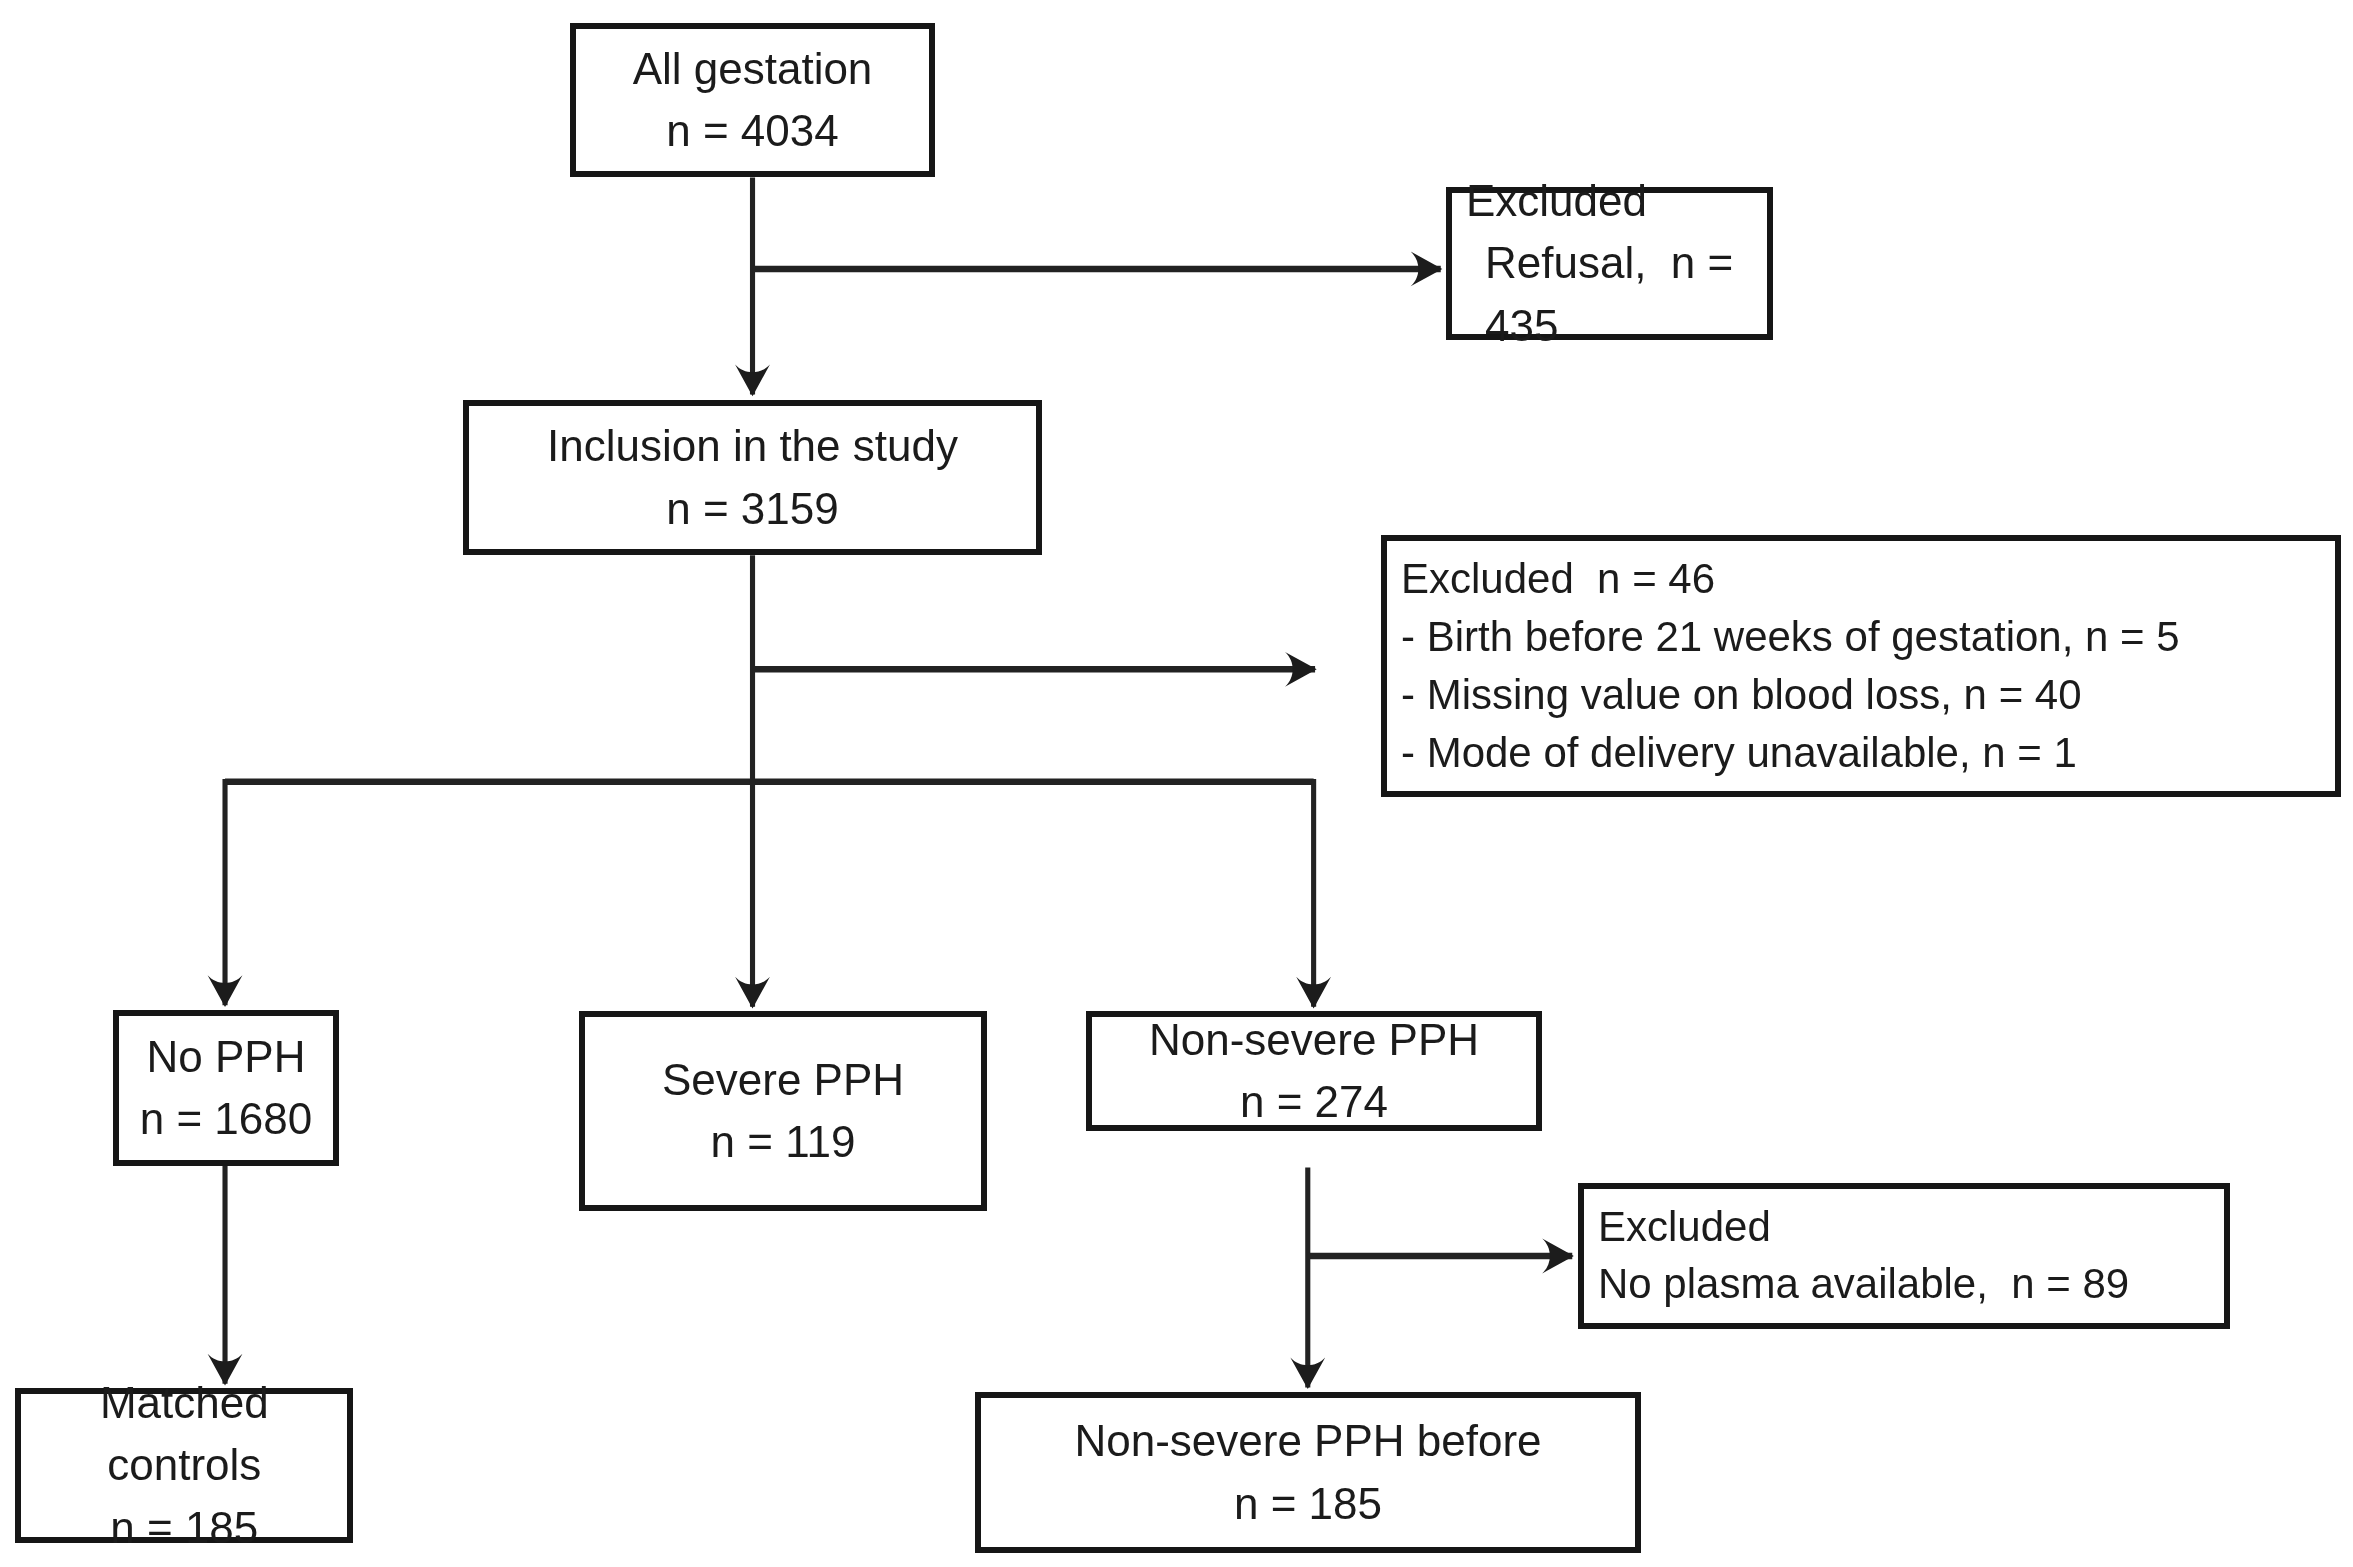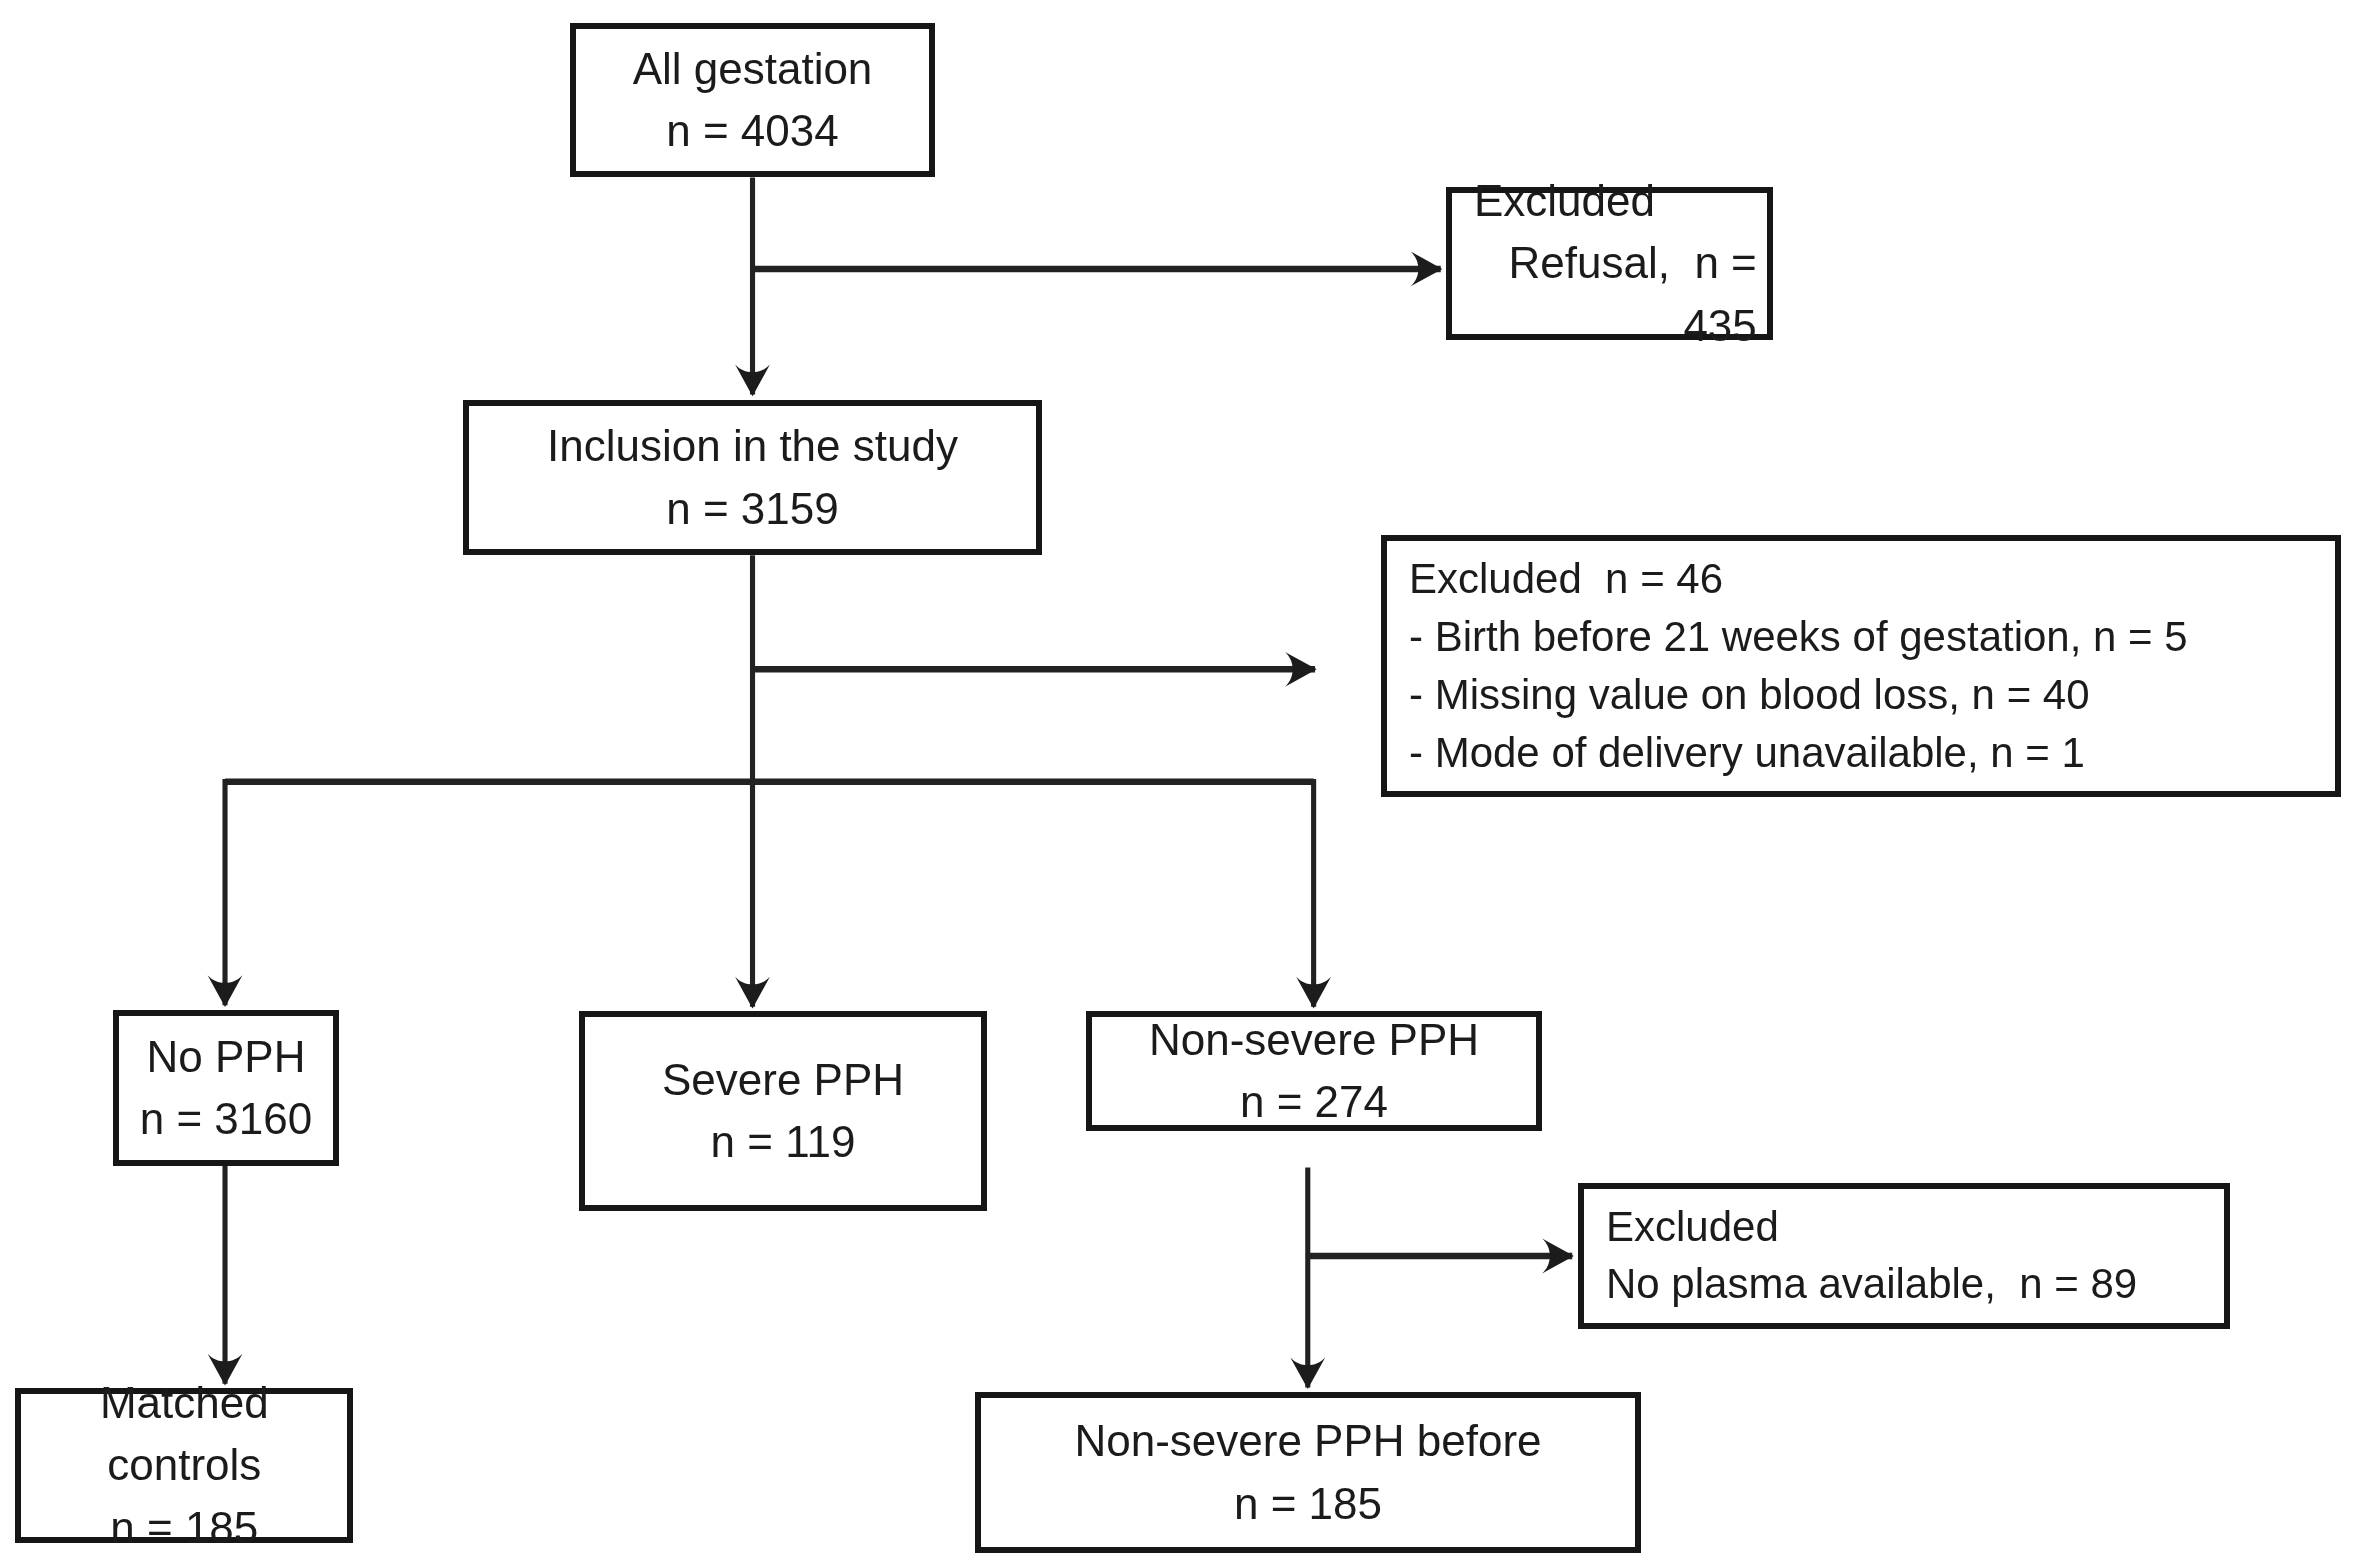--- a/index.html
+++ b/index.html
@@ -34,21 +34,21 @@
     flex-direction: column;
     justify-content: center;
     font-size: 44px;
     line-height: 1.42;
     color: #1b1b1b;
   }
   .node .ln {
     white-space: pre-wrap; 
   }
   .center { align-items: center; text-align: center; }
-  .left   { align-items: flex-start; text-align: right; padding-left: 22px; padding-right: 10.2px; }
+  .left   { align-items: flex-start; text-align: left; padding-left: 14px; padding-right: 10.2px; }
 
   
   #n-all-deliveries   { left: 570px;  top: 23.4px;   width: 365px;  height: 154px; }
   #n-excluded-refusal { left: 1446px; top: 187px;  width: 327px;  height: 153px; }
   #n-excluded-refusal .ln2 { padding-left: 19px; }
   #n-inclusion        { left: 463px;  top: 400px;  width: 579px;  height: 155px; }
   #n-excluded-46      { left: 1381px; top: 535px;  width: 960px; height: 262px;
                         font-size: 42px; line-height: 1.38; }
   #n-no-pph           { left: 113px;  top: 1010px; width: 226px;  height: 156px; }
   #n-severe-pph       { left: 579px;  top: 1011px; width: 408px;  height: 200px; }
@@ -108,21 +108,21 @@
 
   <div class="node left" id="n-excluded-46">
     <div class="ln">Excluded  n = 46</div>
     <div class="ln">- Birth before 21 weeks of gestation, n = 5</div>
     <div class="ln">- Missing value on blood loss, n = 40</div>
     <div class="ln">- Mode of delivery unavailable, n = 1</div>
   </div>
 
   <div class="node center" id="n-no-pph">
     <div class="ln">No PPH</div>
-    <div class="ln">n = 3160</div>
+    <div class="ln">n = 1680</div>
   </div>
 
   <div class="node center" id="n-severe-pph">
     <div class="ln">Severe PPH</div>
     <div class="ln">n = 119</div>
   </div>
 
   <div class="node center" id="n-non-severe-pph">
     <div class="ln">Non-severe PPH</div>
     <div class="ln">n = 274</div>

